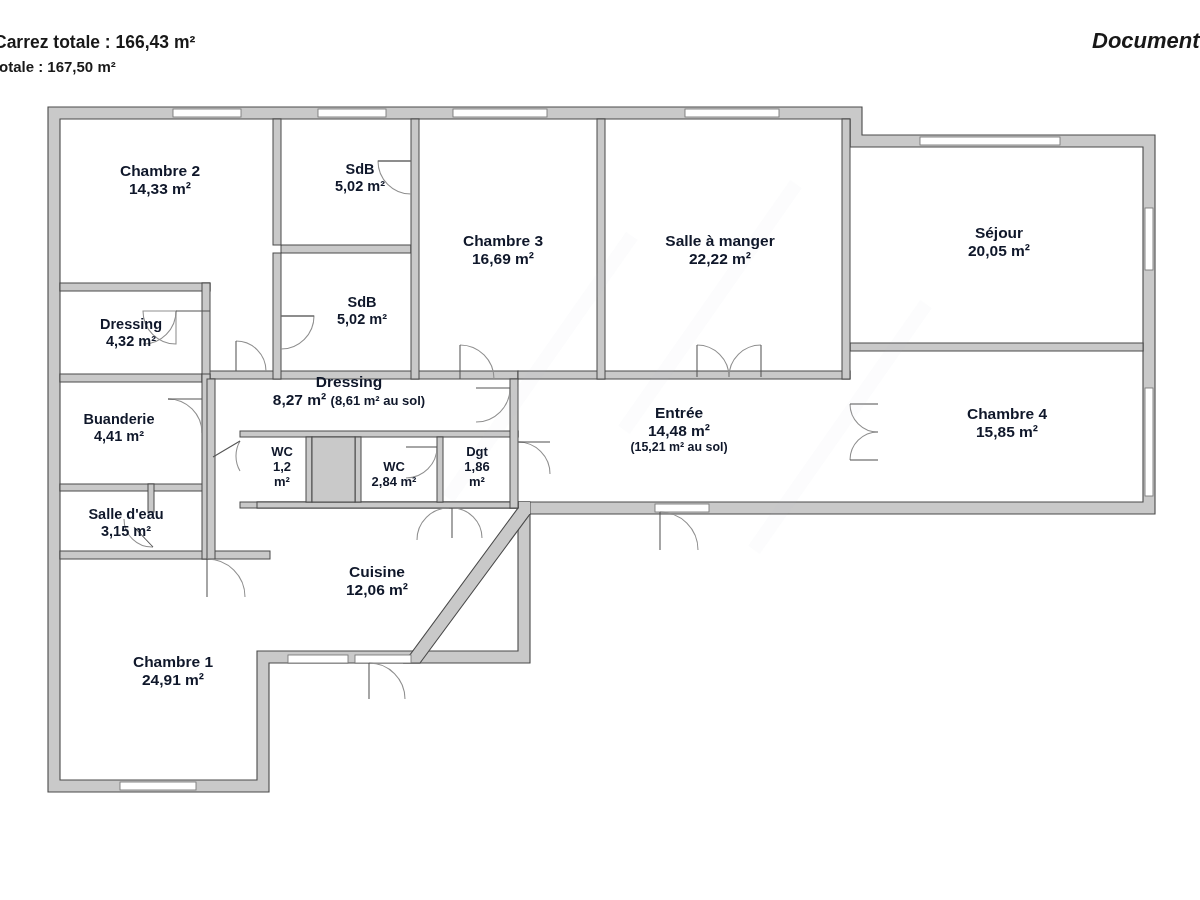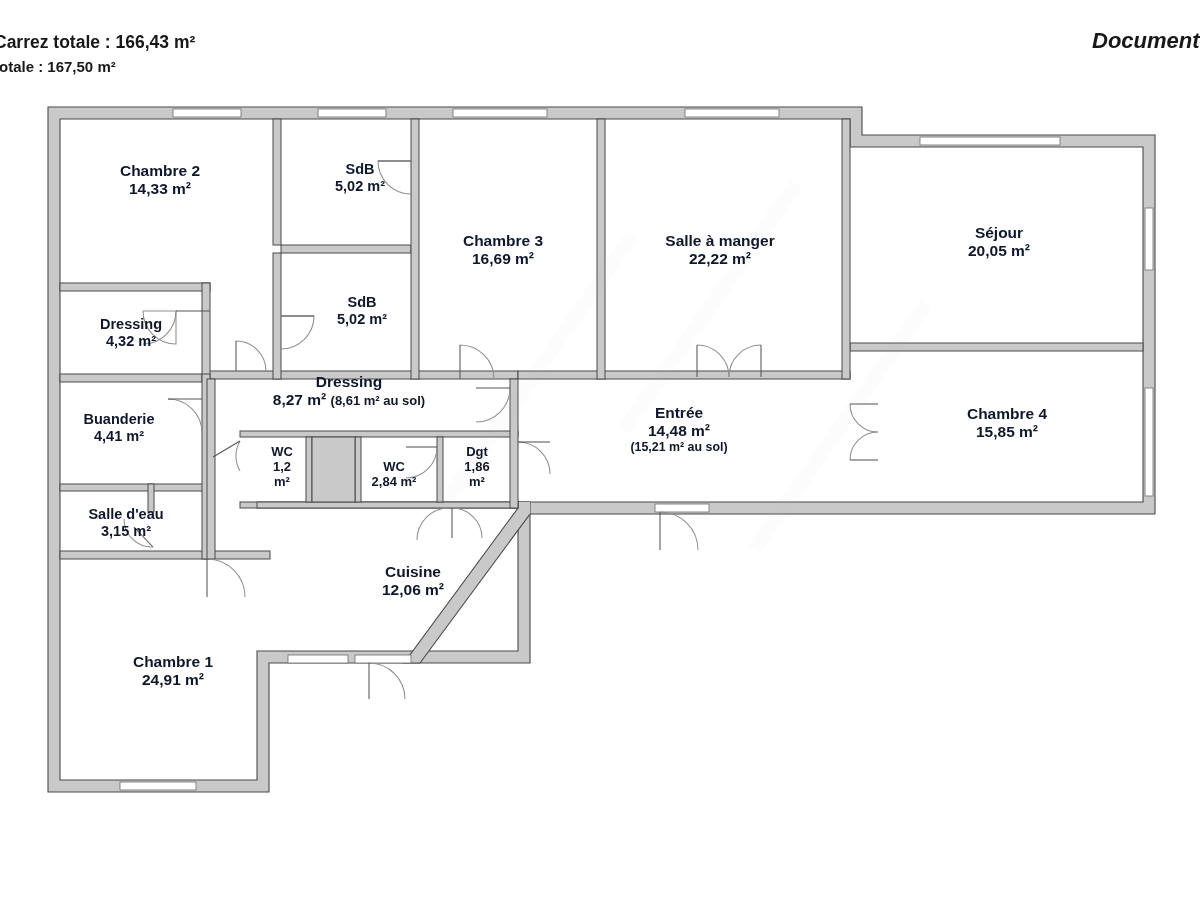--- a/index.html
+++ b/index.html
@@ -285,21 +285,21 @@
     <div class="room-label lbl-md" style="left:126px; top:523px;">
       <span class="rn">Salle d'eau</span>
       <span class="ra">3,15 m²</span>
     </div>
 
     <div class="room-label lbl-lg" style="left:160px; top:671px;margin-left:13px;">
       <span class="rn">Chambre 1</span>
       <span class="ra">24,91 m²</span>
     </div>
 
-    <div class="room-label lbl-lg" style="left:377px; top:581px;margin-left:36px;">
+    <div class="room-label lbl-lg" style="left:377px; top:581px;">
       <span class="rn">Cuisine</span>
       <span class="ra">12,06 m²</span>
     </div>
 
     <div class="room-label lbl-lg" style="left:679px; top:429px;">
       <span class="rn">Entrée</span>
       <span class="ra">14,48 m²</span>
       <span class="rs">(15,21 m² au sol)</span>
     </div>
 

